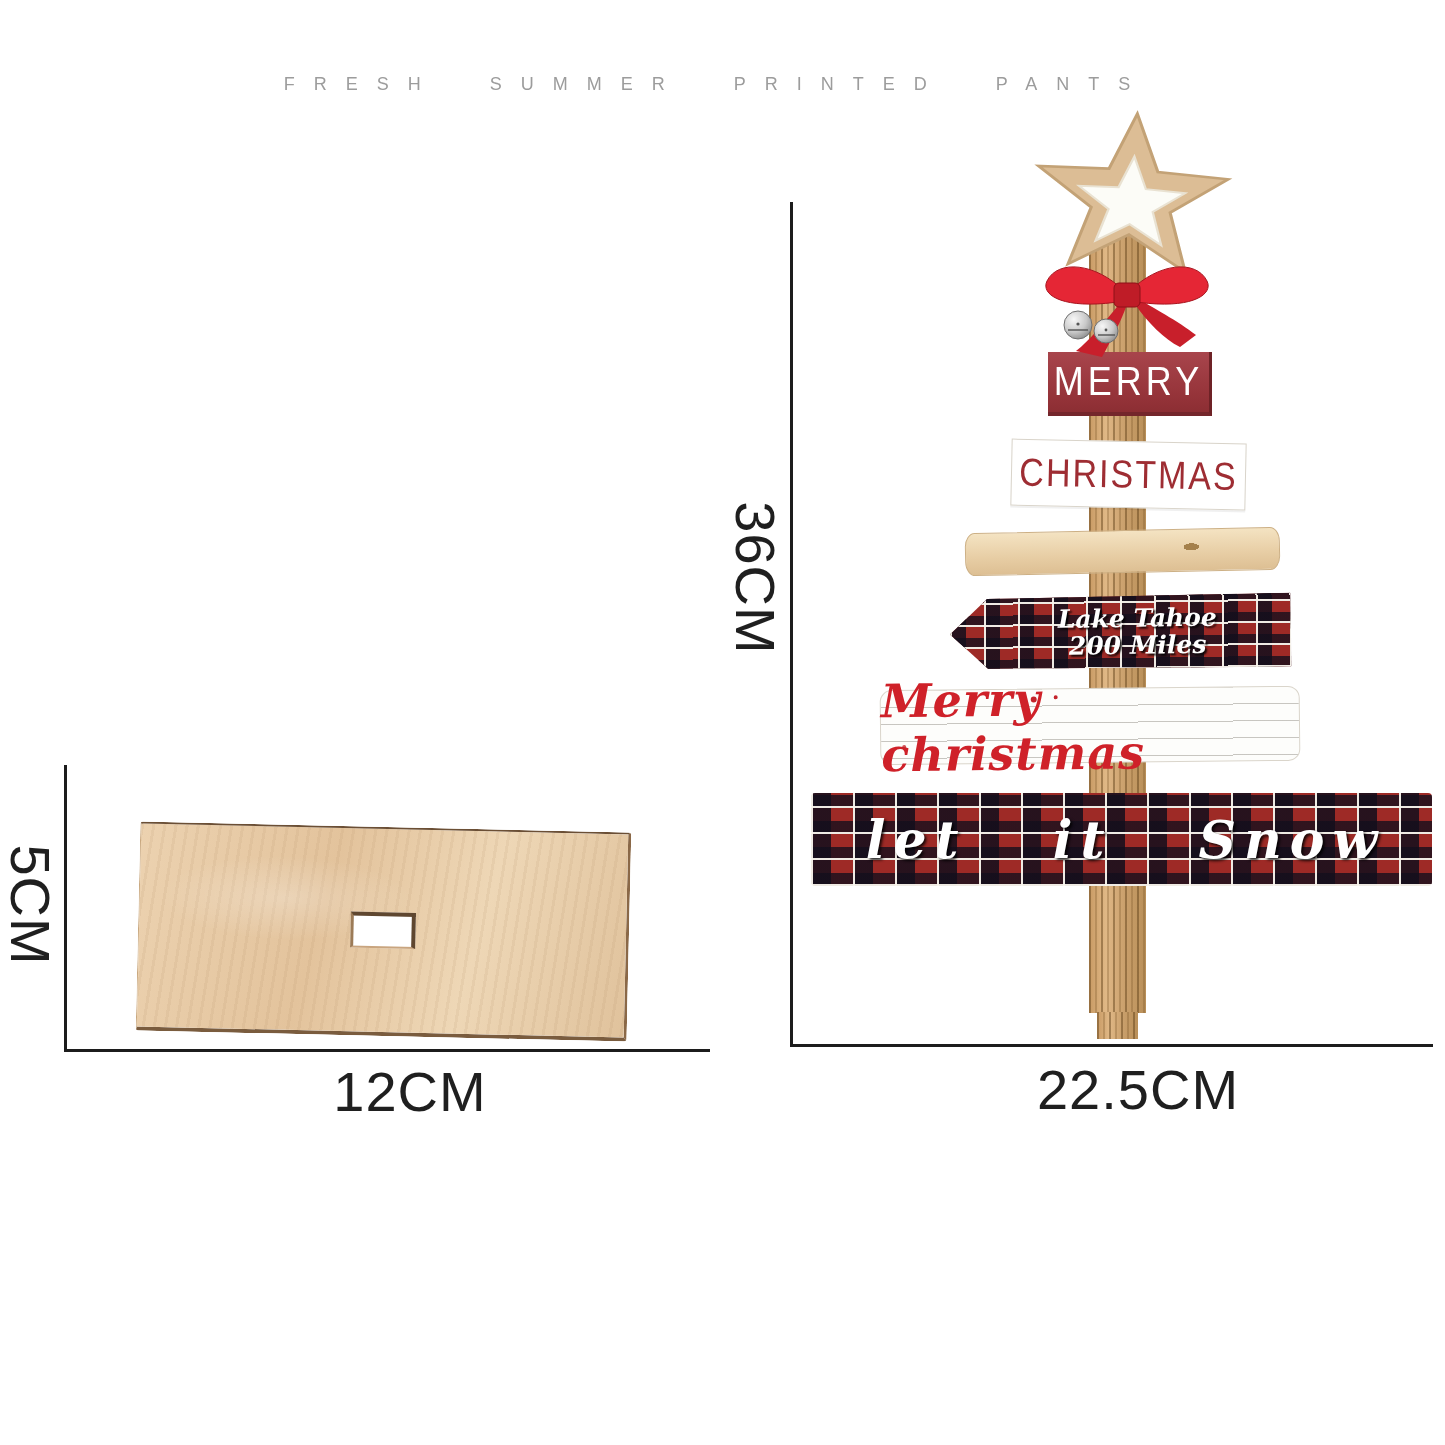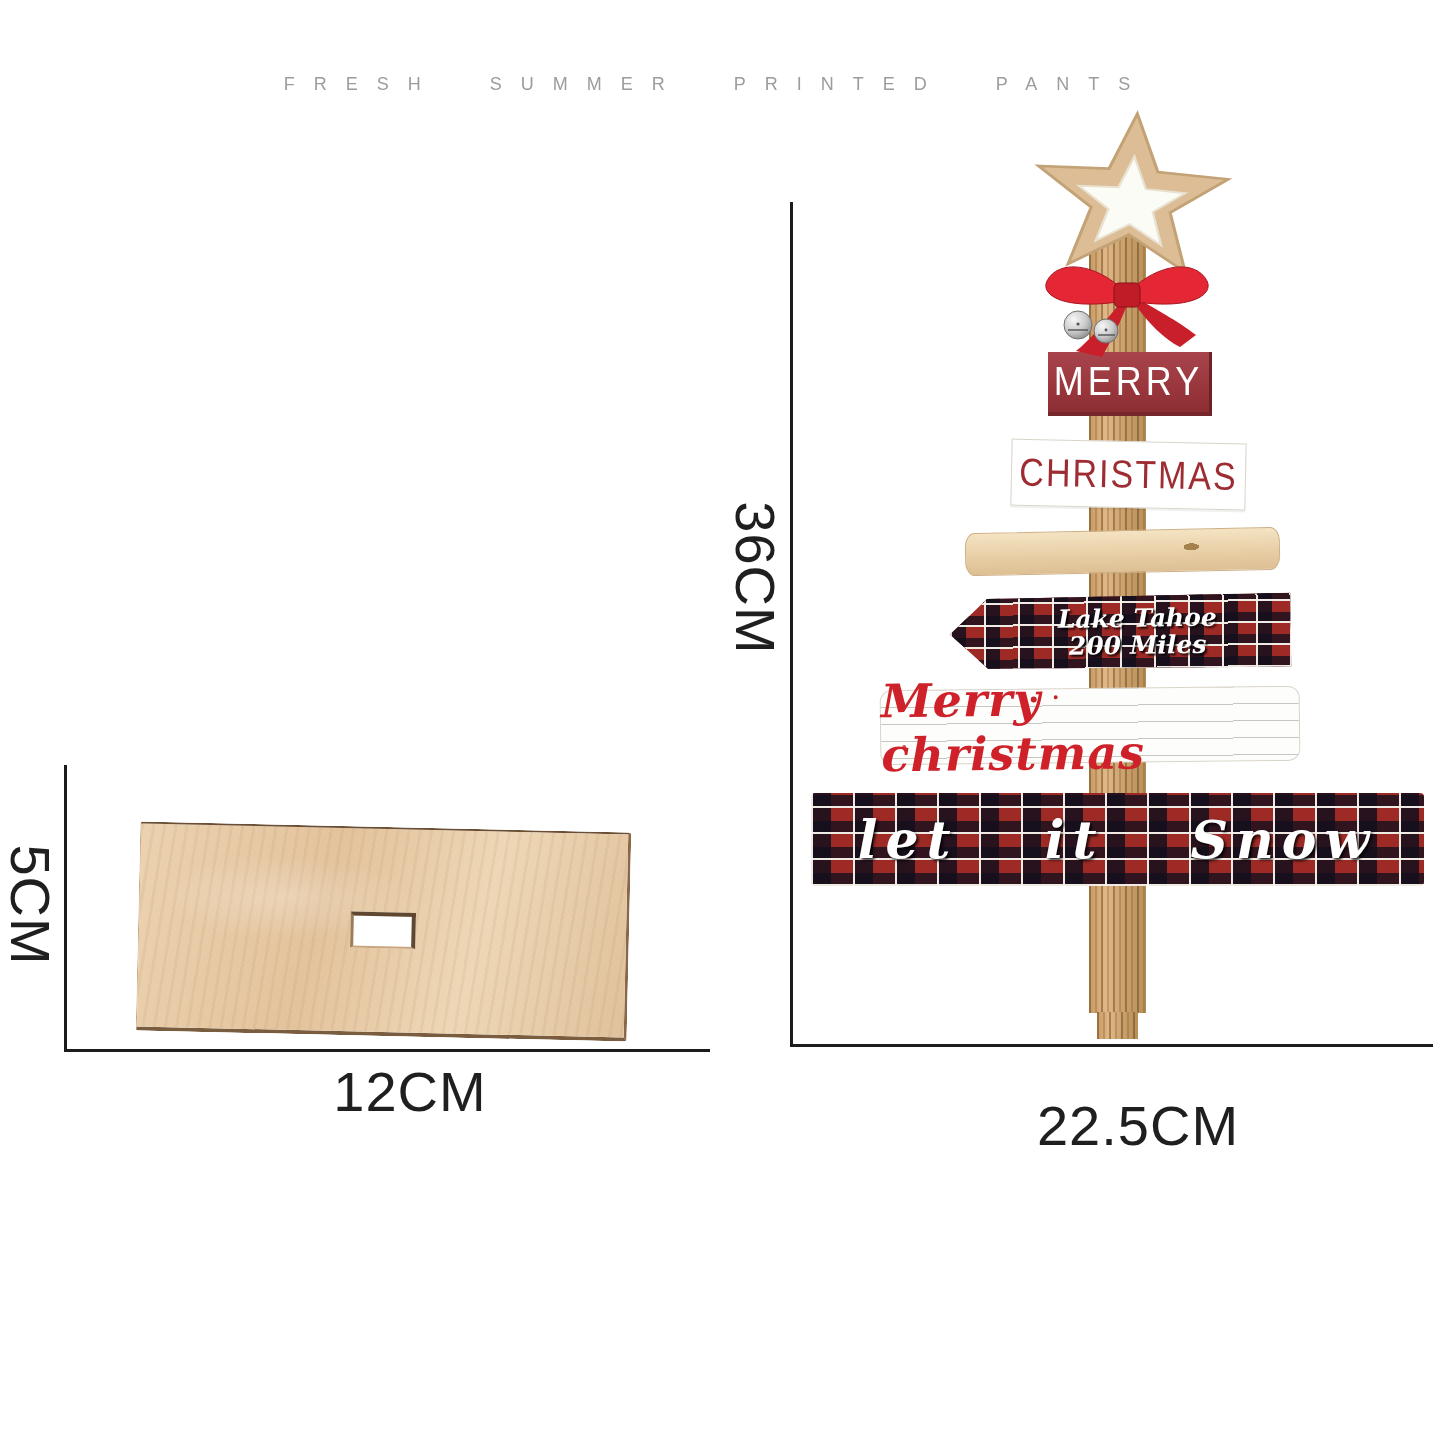--- a/index.html
+++ b/index.html
@@ -19,21 +19,21 @@
     text-align:center;letter-spacing:1px;font-weight:400;white-space:nowrap;
   }
   .rot90{transform:rotate(90deg);}
   .v-left{left:64px;top:765px;width:3px;height:287px;}
   .h-left{left:64px;top:1049px;width:646px;height:3px;}
   .lbl-5cm{left:-70px;top:877px;width:200px;height:56px;}
   .lbl-12cm{left:260px;top:1064px;width:300px;text-align:center;}
   .v-right{left:790px;top:202px;width:3px;height:845px;}
   .h-right{left:790px;top:1044px;width:655px;height:3px;}
   .lbl-36cm{left:635px;top:550px;width:240px;height:56px;}
-  .lbl-225cm{left:988px;top:1098px;width:300px;}
+  .lbl-225cm{left:988px;top:1062px;width:300px;}
   
   .plate{
     position:absolute;left:138px;top:827px;width:487px;height:203px;
     transform:rotate(1.3deg);border-radius:3px;
     background:
       radial-gradient(ellipse 180px 60px at 30% 35%, rgba(255,255,255,0.25), rgba(255,255,255,0) 70%),
       repeating-linear-gradient(98deg, rgba(176,140,100,0.12) 0 3px, rgba(255,255,255,0) 3px 11px),
       linear-gradient(105deg,#ecd2b0,#e3c39c 38%,#eed7b6 68%,#e0c29c);
     border:1px solid #c9a87f;
     border-top:2px solid #6b4f35;
@@ -93,20 +93,21 @@
       repeating-linear-gradient(90deg, rgba(18,14,28,0.85) 0 16px, rgba(0,0,0,0) 16px 34px),
       repeating-linear-gradient(0deg, rgba(18,14,28,0.78) 0 11px, rgba(0,0,0,0) 11px 22px);
   }
   .plaid-lg{
     background-color:#9e2a26;
     background-image:
       repeating-linear-gradient(90deg, rgba(250,246,238,0.95) 0 2px, rgba(0,0,0,0) 2px 42px),
       repeating-linear-gradient(0deg, rgba(250,246,238,0.95) 0 2px, rgba(0,0,0,0) 2px 26px),
       repeating-linear-gradient(90deg, rgba(18,14,28,0.85) 0 20px, rgba(0,0,0,0) 20px 42px),
       repeating-linear-gradient(0deg, rgba(18,14,28,0.78) 0 13px, rgba(0,0,0,0) 13px 26px);
+    padding-left: 8px;
   }
   .arrow{
     left:950px;top:595px;width:341px;height:74px;transform:rotate(-0.8deg);
     clip-path:polygon(0 50%, 11% 3%, 100% 0, 100% 100%, 11% 97%);
     flex-direction:column;padding-left:34px;box-sizing:border-box;
   }
   .arrow .ln{
     color:#fff;font-family:"DejaVu Serif",serif;font-style:italic;font-weight:bold;
     font-size:25px;line-height:1.08;text-shadow:2px 2px 2px rgba(0,0,0,0.85);
   }

